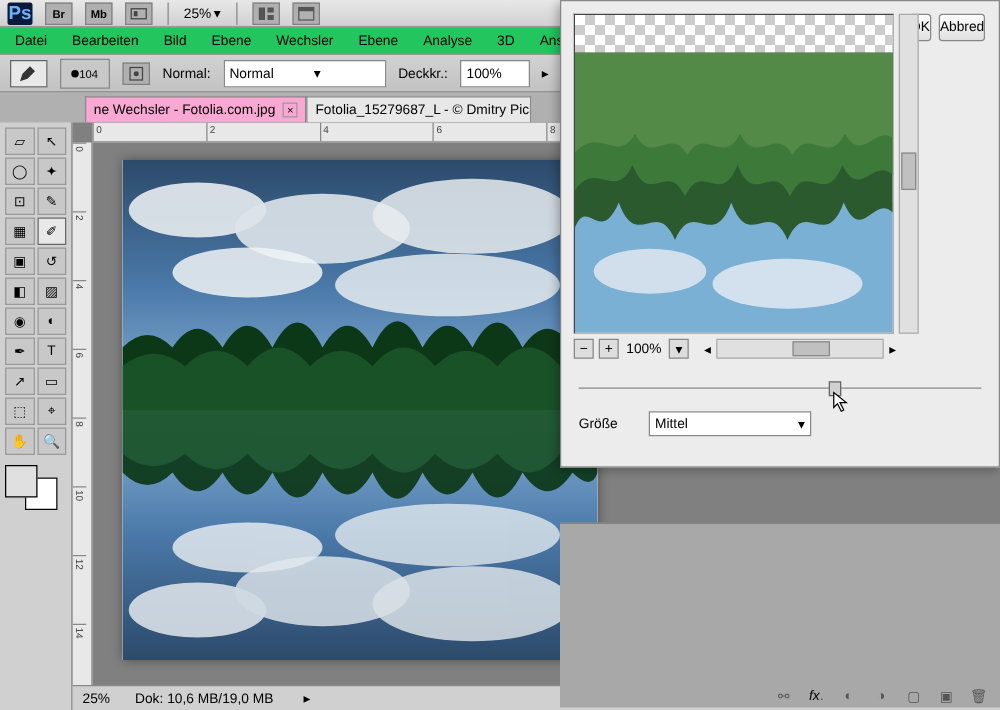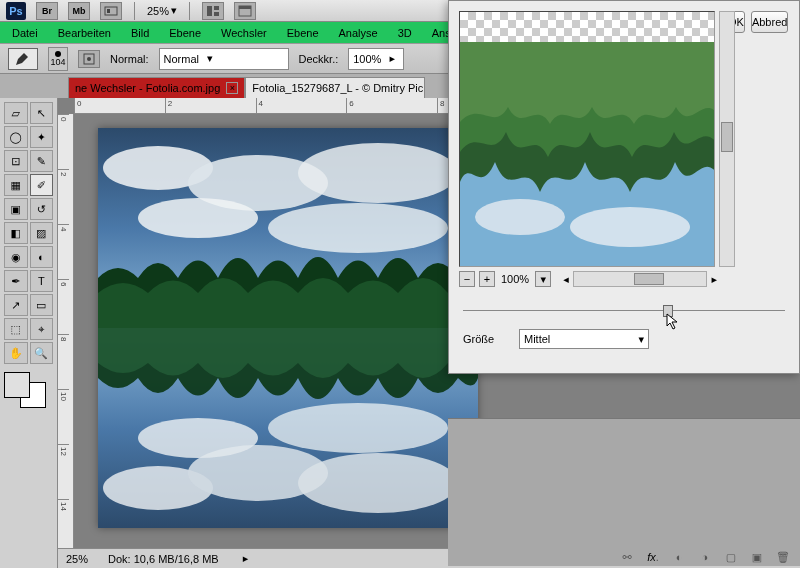--- a/index.html
+++ b/index.html
@@ -1,31 +1,31 @@
 <!DOCTYPE html>
 <html><head>
 <meta charset="utf-8">
 <style>
 *{box-sizing:border-box;margin:0;padding:0;font-family:Tahoma,Arial,sans-serif;font-size:11px;color:#000}
 body{background:#b8b8b8;width:800px;height:568px;overflow:hidden;position:relative}
 .app{position:absolute;inset:0;background:#b8b8b8}
 .topbar{height:22px;background:linear-gradient(#e8e8e8,#d0d0d0);display:flex;align-items:center;padding:0 6px;gap:10px;border-bottom:1px solid #888}
-.ps-logo{width:20px;height:18px;background:#0a1a3a;color:#6db4ff;font-weight:bold;font-size:11px;display:flex;align-items:center;justify-content:center;border-radius:2px}
+.ps-logo{width:20px;height:18px;background:#0a1a3a;color:#6db4ff;font-weight:bold;font-size:15px;display:flex;align-items:center;justify-content:center;border-radius:2px}
 .tb-btn{width:22px;height:18px;background:#b0b0b0;border:1px solid #808080;display:flex;align-items:center;justify-content:center;font-size:9px;font-weight:bold}
 .tb-sep{width:1px;height:18px;background:#888;margin:0 2px}
 .zoom-dd{display:flex;align-items:center;gap:2px}
 .tb-grunde{margin-left:auto;background:linear-gradient(#f0f0f0,#d8d8d8);border:1px solid #999;padding:2px 10px;border-radius:2px}
 .menubar{height:22px;background:#22c55e;display:flex;align-items:center;padding:0 4px;gap:4px;border-bottom:1px solid #999}
 .menu-item{padding:3px 8px;cursor:default}
 .options{height:30px;background:linear-gradient(#d2d2d2,#c2c2c2);display:flex;align-items:center;padding:0 8px;gap:10px;border-bottom:1px solid #888}
-.brush-prev{width:20px;height:24px;border:1px solid #888;display:flex;flex-direction:column;align-items:center;justify-content:center;background:#c8c8c8}
+.brush-prev{width:40px;height:24px;border:1px solid #888;display:flex;flex-direction:row;align-items:center;justify-content:center;background:#c8c8c8}
 .brush-dot{width:6px;height:6px;background:#000;border-radius:50%}
-.opt-select{background:#fff;border:1px solid #888;padding:1px 4px;display:flex;align-items:center;gap:8px;height:22px}
+.opt-select{background:#fff;border:1px solid #888;padding:1px 4px;display:flex;align-items:center;gap:32px;height:22px}
 .tabs{height:24px;background:#b0b0b0;display:flex;align-items:end;padding-left:68px;gap:0}
-.tab{background:#b91c1c;border:1px solid #888;border-bottom:none;padding:4px 6px;display:flex;align-items:center;gap:6px;font-size:10px;max-width:180px;white-space:nowrap;overflow:hidden}
+.tab{background:#f9a8d4;border:1px solid #888;border-bottom:none;padding:4px 6px;display:flex;align-items:center;gap:6px;font-size:10px;max-width:180px;white-space:nowrap;overflow:hidden}
 .tab.active{background:#e8e8e8}
 .tab-close{width:12px;height:12px;border:1px solid #999;display:flex;align-items:center;justify-content:center;font-size:9px;cursor:pointer}
 .workspace{position:absolute;top:98px;left:0;right:0;bottom:0;display:flex}
 .toolbox{width:58px;background:#d0d0d0;border-right:1px solid #888;padding:4px;display:flex;flex-direction:column;gap:2px}
 .tool-row{display:flex;gap:2px}
 .tool{width:24px;height:22px;background:#c8c8c8;border:1px solid #999;display:flex;align-items:center;justify-content:center;cursor:pointer}
 .tool.sel{background:#e8e8e8;border-color:#666}
 .swatch{width:42px;height:36px;position:relative;margin-top:6px}
 .sw-fg{position:absolute;width:26px;height:26px;background:#e0e0e0;border:1px solid #000;top:0;left:0}
 .sw-bg{position:absolute;width:26px;height:26px;background:#fff;border:1px solid #000;bottom:0;right:0}
@@ -256,21 +256,21 @@
           <path d="M0 200 L0 150 Q20 130 40 150 Q60 120 80 150 Q100 115 120 150 Q140 110 160 150 Q180 115 200 150 Q220 108 240 150 Q260 115 280 150 Q300 110 320 150 Q340 120 360 150 Q375 135 380 150 L380 200 Z" fill="#0d3818"></path>
           <path d="M0 200 L0 165 Q25 145 50 165 Q75 140 100 165 Q125 135 150 165 Q175 140 200 165 Q225 135 250 165 Q275 140 300 165 Q325 135 350 165 Q370 150 380 165 L380 200 Z" fill="#1a5228"></path>
         </g>
       </svg>
     </div>
   </div>
 </div>
 
 <div class="status">
   <span>25%</span>
-  <span>Dok: 10,6 MB/16,8 MB</span>
+  <span>Dok: 10,6 MB/19,0 MB</span>
   <span style="margin-left:4px">▸</span>
 </div>
 
 <div class="panels-strip">
   <div class="panel-icons">
     <div class="p-icon">⚯</div>
     <div class="p-icon"><i>fx</i>.</div>
     <div class="p-icon">◐</div>
     <div class="p-icon">◑</div>
     <div class="p-icon">▢</div>

